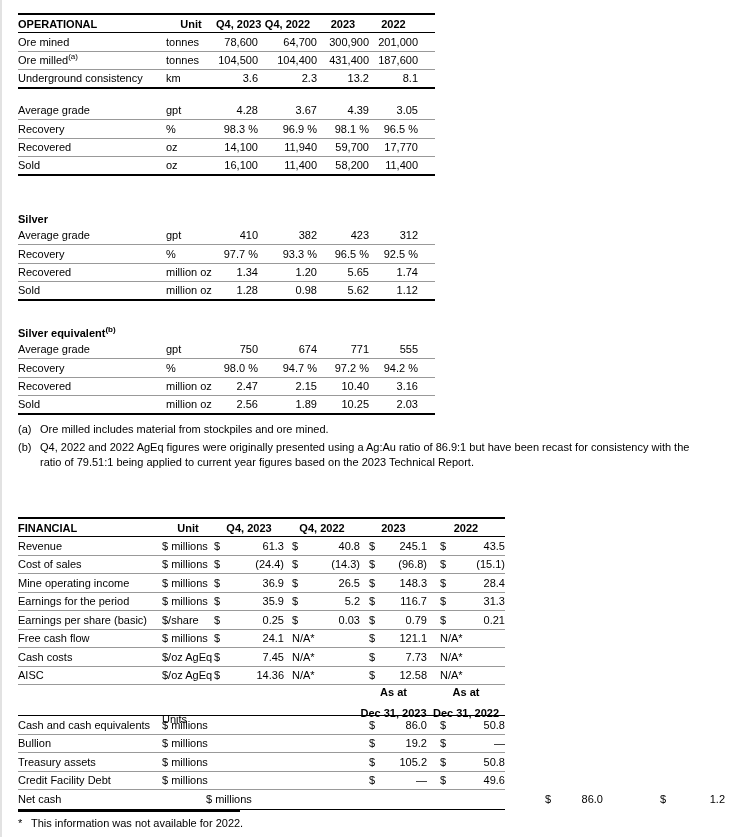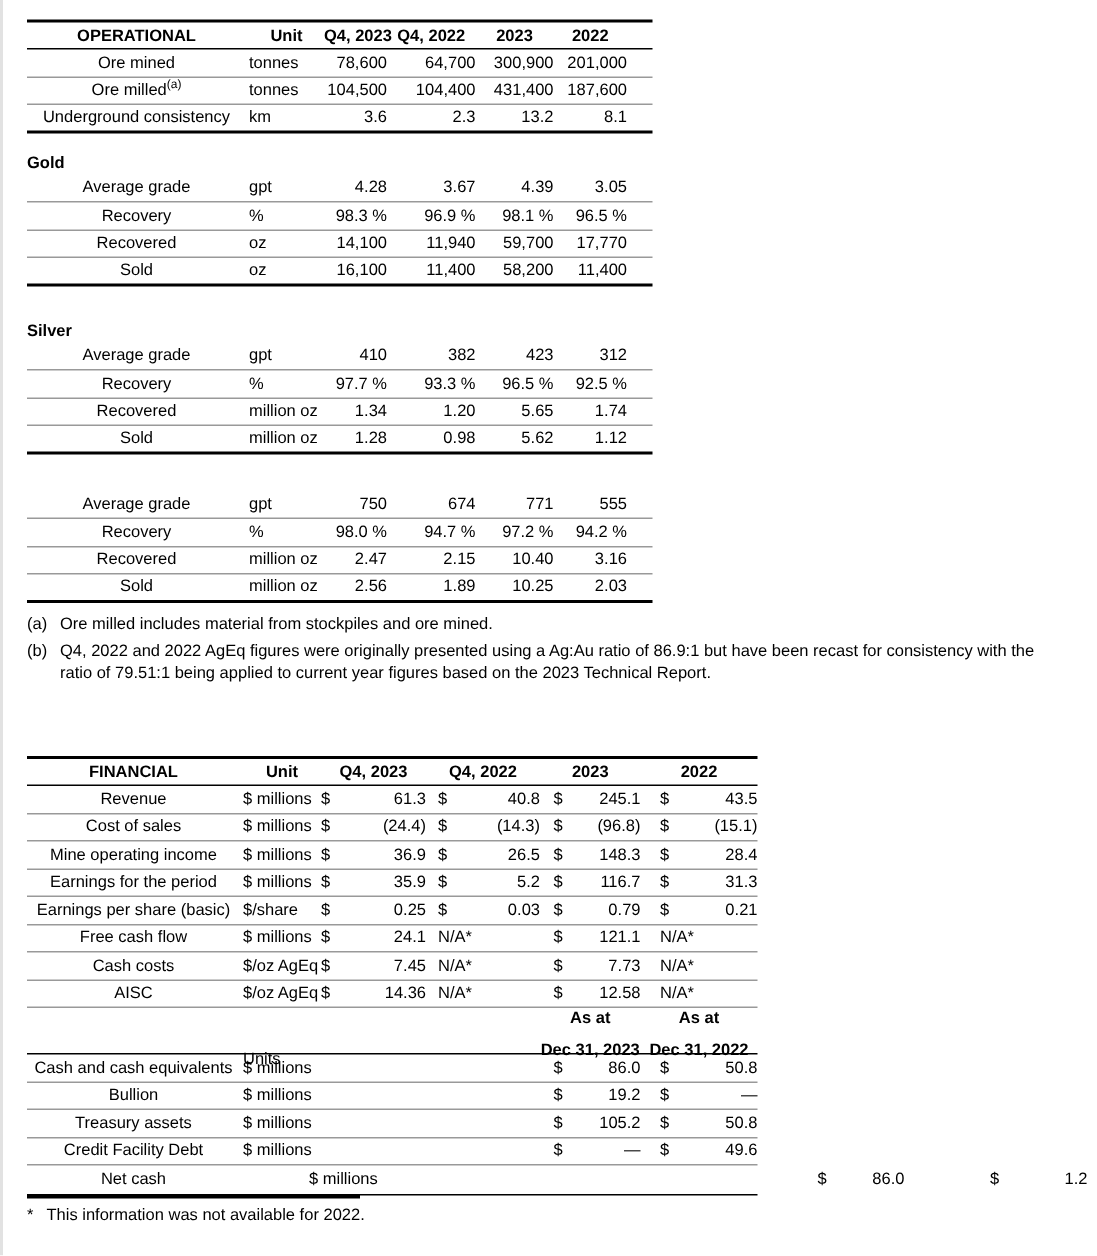--- a/index.html
+++ b/index.html
@@ -6,29 +6,29 @@
   body { font-family:"Liberation Sans", sans-serif; font-size:11px; color:#000; }
   .page { position:relative; width:731px; height:837px; box-sizing:border-box;
           border-left:2px solid #e2e2e2; padding:13px 0 0 16px; overflow:hidden; background:#fff; }
 
   
   .op-table { width:417px; }
   .grid-op { display:grid; grid-template-columns:146px 52px 42px 59px 52px 49px; align-items:center; }
   .t-head { height:20px; box-sizing:border-box; border-top:2px solid #000; border-bottom:1px solid #000; font-weight:bold; }
   .row { height:18.5px; box-sizing:border-box; border-bottom:1px solid #999; line-height:16px; white-space:nowrap; }
   .rows .row:last-child { border-bottom:2px solid #000; }
-  .c-label { text-align:center; overflow:visible; white-space:nowrap; }
+  .c-label { text-align:left; overflow:visible; white-space:nowrap; }
   .c-unit { padding-left:2px; white-space:nowrap; }
   .c-num { text-align:right; white-space:nowrap; }
   .t-head .c-num, .t-head .c-unit { text-align:center; }
   sup.sup { font-size:8px; vertical-align:super; line-height:0; }
 
   
   .section { width:417px; margin-top:13px; }
-  #sections .section:nth-child(2) { margin-top:23px; }
+  #sections .section:nth-child(2) { margin-top:36px; }
   #sections .section:nth-child(3) { margin-top:25px; }
   .sec-title { height:15px; line-height:15px; font-weight:bold; white-space:nowrap; }
 
   
   #footnotes { margin-top:7px; width:700px; }
   .footnote { display:flex; margin-top:4px; line-height:14.5px; }
   .fn-marker { width:22px; flex:none; }
   .fn-text { width:672px; }
 
   
@@ -88,21 +88,20 @@
     <div class="c-num">3.6</div>
     <div class="c-num">2.3</div>
     <div class="c-num">13.2</div>
     <div class="c-num">8.1</div>
   </div>
       </div>
   </div>
 
   <div id="sections">
       <div class="section">
-    <div class="sec-title"><span class="sec-lbl">Gold</span><sup class="sup sec-sup"></sup></div>
     <div class="sec-rows rows">
           <div class="row grid-op">
     <div class="c-label"><span class="lbl">Average grade</span><sup class="sup"></sup></div>
     <div class="c-unit">gpt</div>
     <div class="c-num">4.28</div>
     <div class="c-num">3.67</div>
     <div class="c-num">4.39</div>
     <div class="c-num">3.05</div>
   </div>
           <div class="row grid-op">
@@ -162,20 +161,21 @@
     <div class="c-label"><span class="lbl">Sold</span><sup class="sup"></sup></div>
     <div class="c-unit">million oz</div>
     <div class="c-num">1.28</div>
     <div class="c-num">0.98</div>
     <div class="c-num">5.62</div>
     <div class="c-num">1.12</div>
   </div>
         </div>
   </div>
       <div class="section">
+    <div class="sec-title"><span class="sec-lbl">Silver equivalent</span><sup class="sup sec-sup">(b)</sup></div>
     <div class="sec-rows rows">
           <div class="row grid-op">
     <div class="c-label"><span class="lbl">Average grade</span><sup class="sup"></sup></div>
     <div class="c-unit">gpt</div>
     <div class="c-num">750</div>
     <div class="c-num">674</div>
     <div class="c-num">771</div>
     <div class="c-num">555</div>
   </div>
           <div class="row grid-op">

